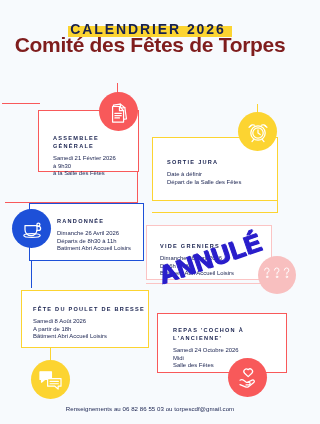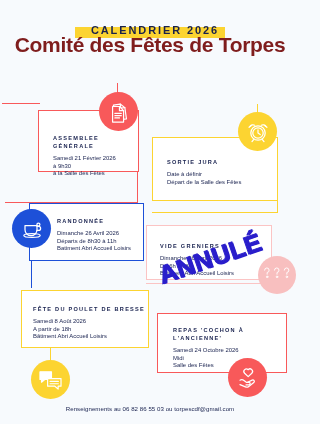--- a/index.html
+++ b/index.html
@@ -9,22 +9,22 @@
     font-family:"Liberation Sans", sans-serif;
     overflow:hidden;
     position:relative;
   }
   .poster{position:relative;width:300px;height:424px;overflow:hidden;}
 
   
   .kicker-wrap{position:absolute;top:20px;left:0;width:300px;text-align:center;}
   .kicker{
     display:inline-block;position:relative;
-    font-size:11px;font-weight:bold;letter-spacing:1.9px;
-    color:#18214d;padding:2px 6px 1px 16px;
+    font-size:14px;font-weight:bold;letter-spacing:1.9px;
+    color:#18214d;padding:2px 6px 1px 2px;
     line-height:11px;
   }
   .kicker:before{
     content:"";position:absolute;left:0;right:0;top:4px;bottom:-1px;
     background:#fcd431;z-index:-1;
   }
   .title{
     position:absolute;top:33px;left:0;width:300px;text-align:center;
     font-size:21px;font-weight:bold;color:#7f1d1d;letter-spacing:-.3px;
     line-height:24px;

